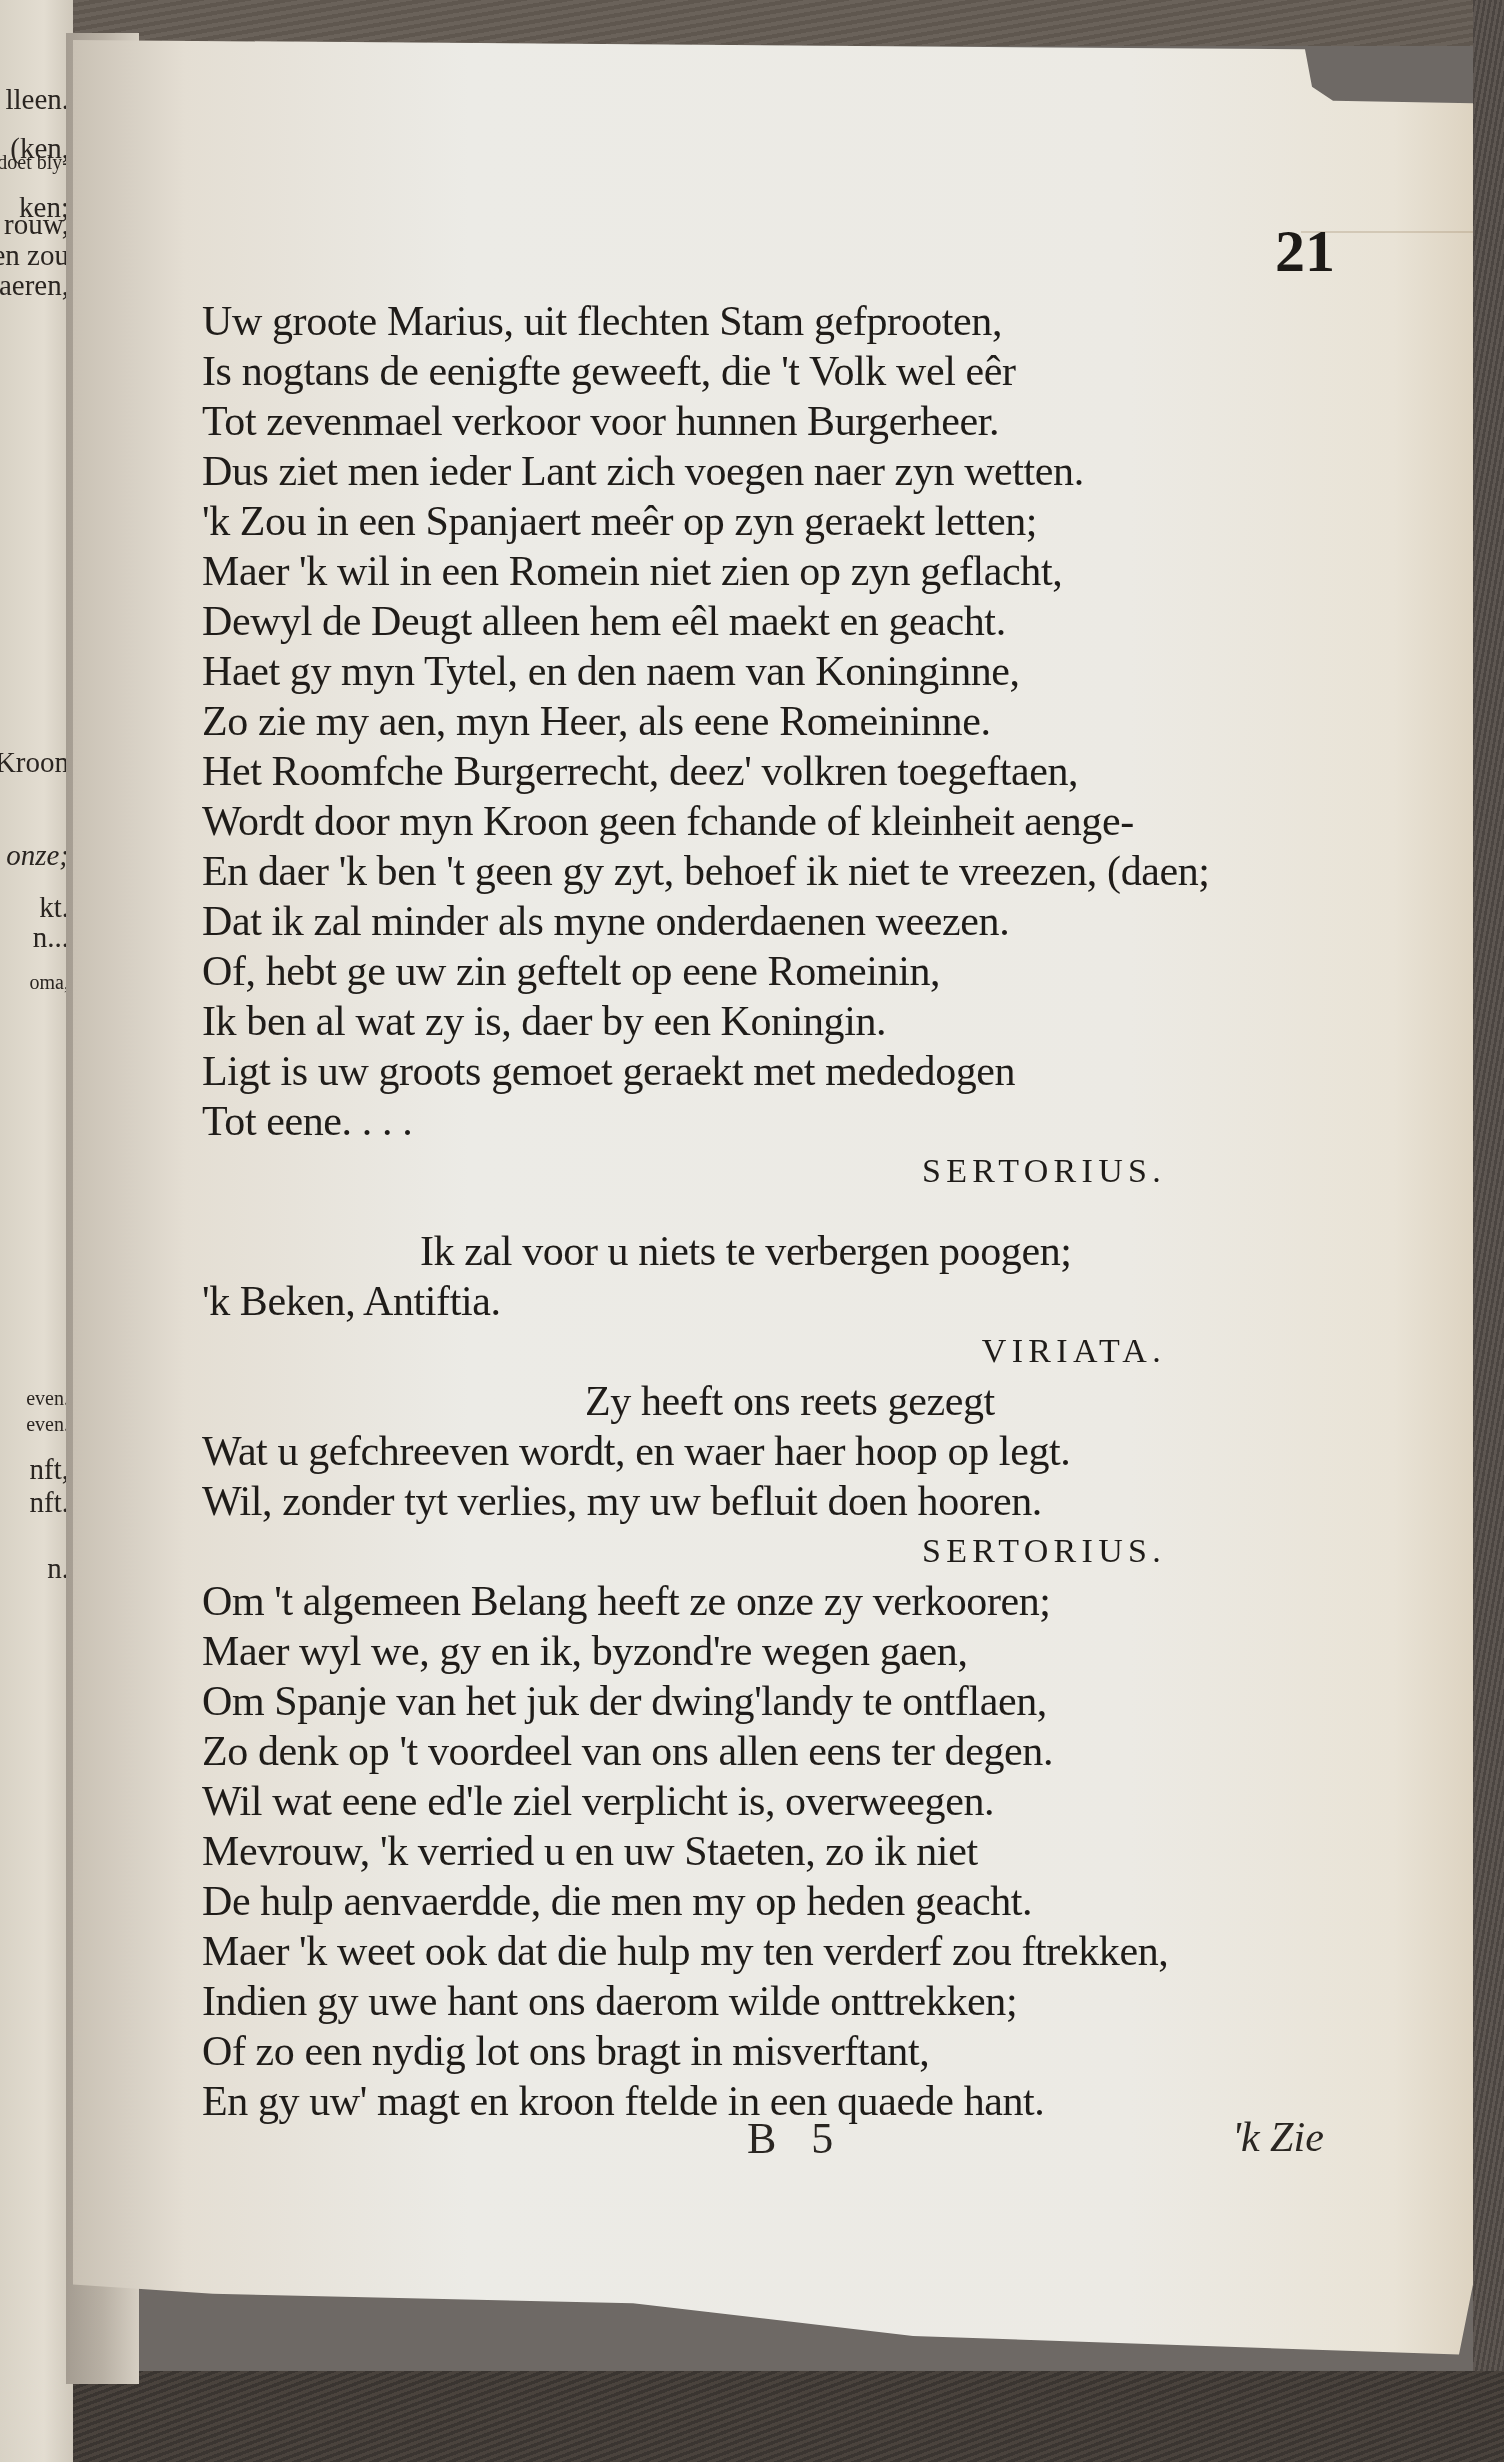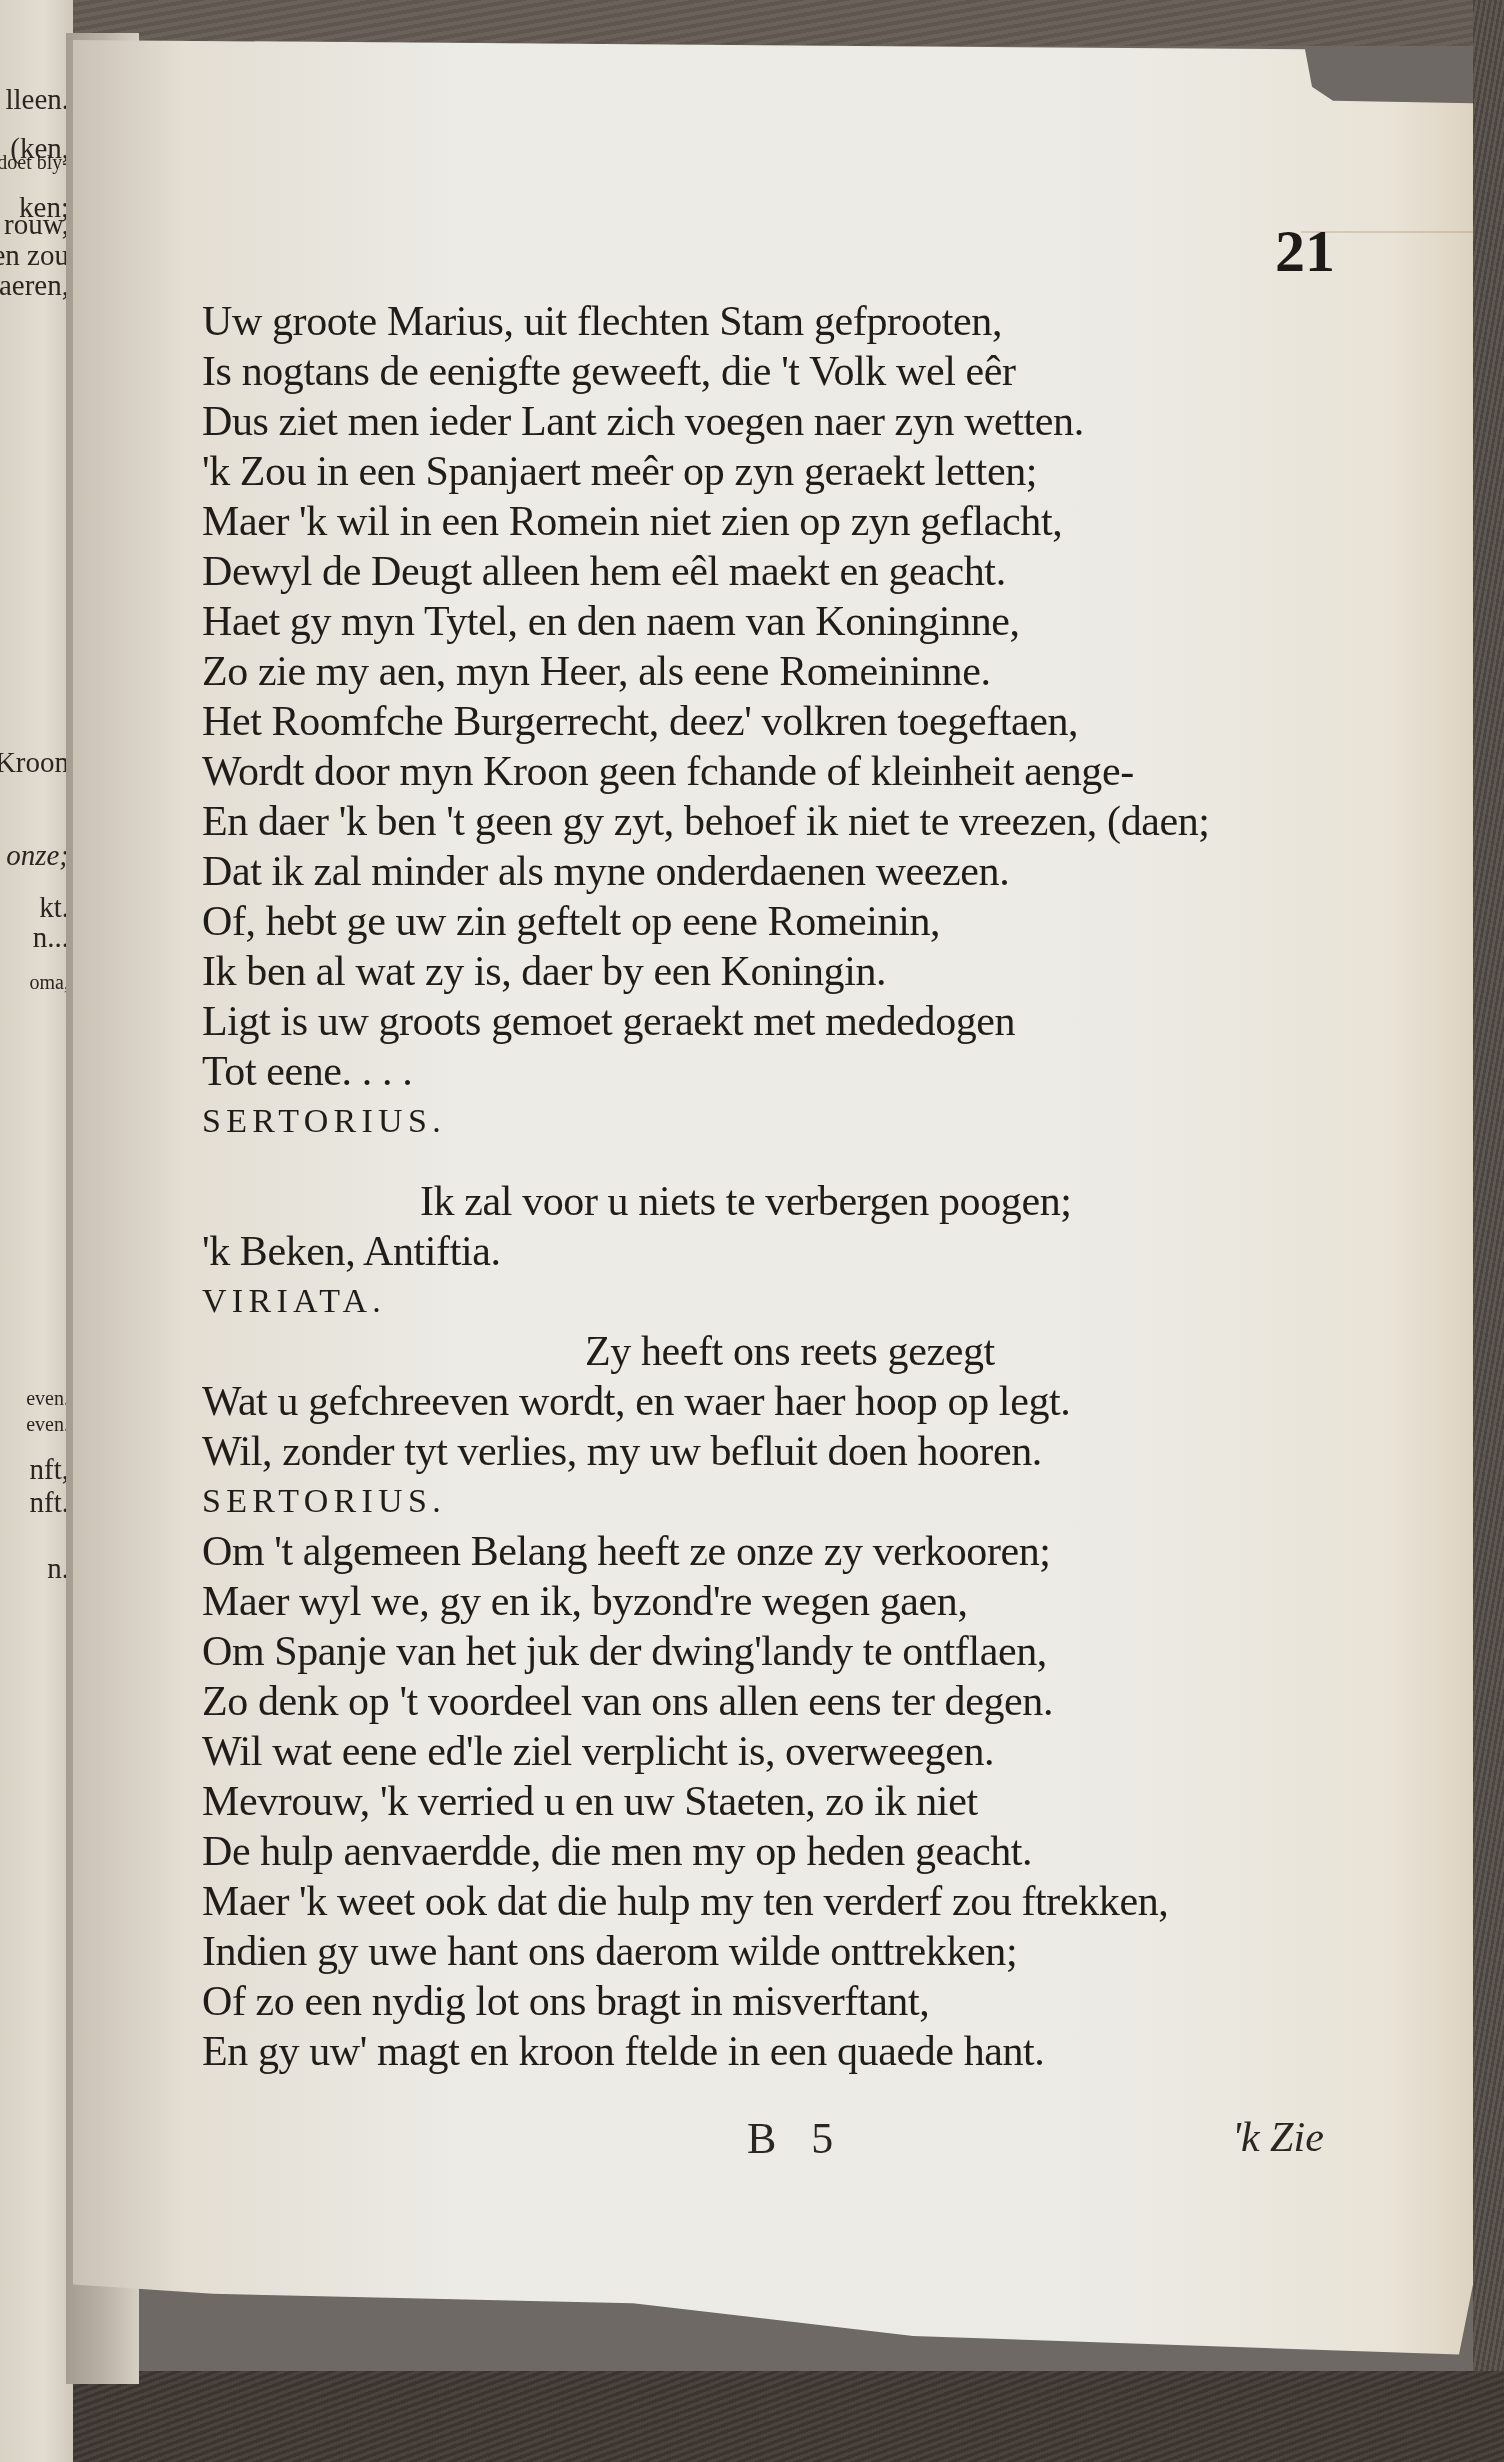--- a/index.html
+++ b/index.html
@@ -59,21 +59,21 @@
     .text-block {
       position: absolute; left: 129px; top: 256px; width: 1162px;
     }
     .line {
       display: block; font-size: 42px; line-height: 50px; height: 50px;
       color: #1f1c19; white-space: nowrap; letter-spacing: -0.4px;
     }
     .line.indent-speech { padding-left: 218px; margin-top: 30px; }
     .line.indent-half { padding-left: 383px; }
     .speaker {
-      display: block; text-align: left; font-size: 34px; line-height: 50px;
+      display: block; text-align: right; font-size: 34px; line-height: 50px;
       height: 50px; letter-spacing: 5.3px; color: #1f1c19; padding-right: 198px;
     }
     .footer-signature {
       position: absolute; left: 674px; top: 2073px; font-size: 44px; color: #2a2622;
       letter-spacing: 12px;
     }
     .footer-catchword {
       position: absolute; left: 1159px; top: 2073px; font-size: 42px; color: #2a2622; font-style: italic;
     }
   </style>
@@ -105,20 +105,21 @@
   </div>
 <div class="gutter"></div>
 
 <div class="page">
   <div class="page-crease"></div>
   <div class="page-number">21</div>
 
   <div class="text-block" id="text-block">
       <span class="line">Uw groote Marius, uit flechten Stam gefprooten,</span>
       <span class="line">Is nogtans de eenigfte geweeft, die 't Volk wel eêr</span>
+      <span class="line">Tot zevenmael verkoor voor hunnen Burgerheer.</span>
       <span class="line">Dus ziet men ieder Lant zich voegen naer zyn wetten.</span>
       <span class="line">'k Zou in een Spanjaert meêr op zyn geraekt letten;</span>
       <span class="line">Maer 'k wil in een Romein niet zien op zyn geflacht,</span>
       <span class="line">Dewyl de Deugt alleen hem eêl maekt en geacht.</span>
       <span class="line">Haet gy myn Tytel, en den naem van Koninginne,</span>
       <span class="line">Zo zie my aen, myn Heer, als eene Romeininne.</span>
       <span class="line">Het Roomfche Burgerrecht, deez' volkren toegeftaen,</span>
       <span class="line">Wordt door myn Kroon geen fchande of kleinheit aenge-</span>
       <span class="line">En daer 'k ben 't geen gy zyt, behoef ik niet te vreezen, (daen;</span>
       <span class="line">Dat ik zal minder als myne onderdaenen weezen.</span>

